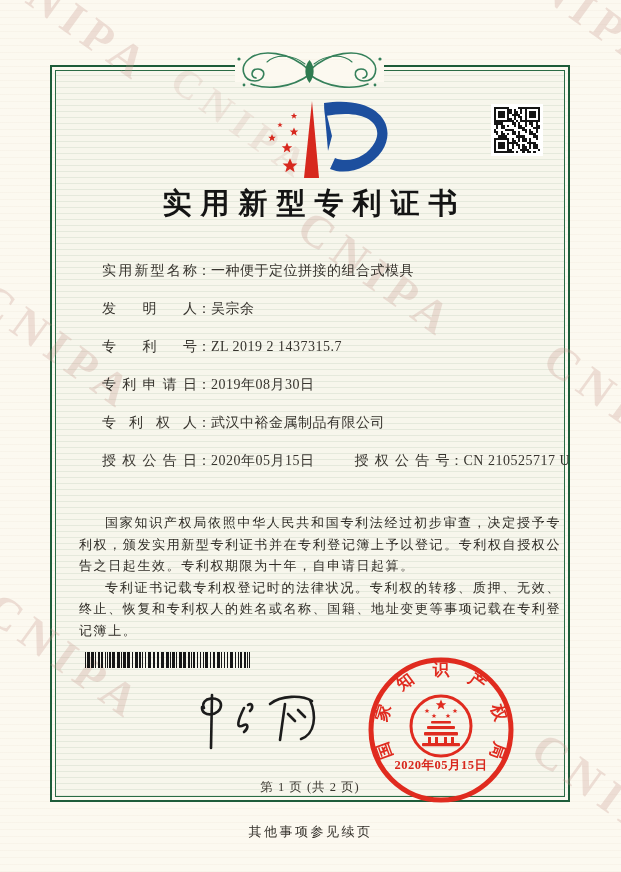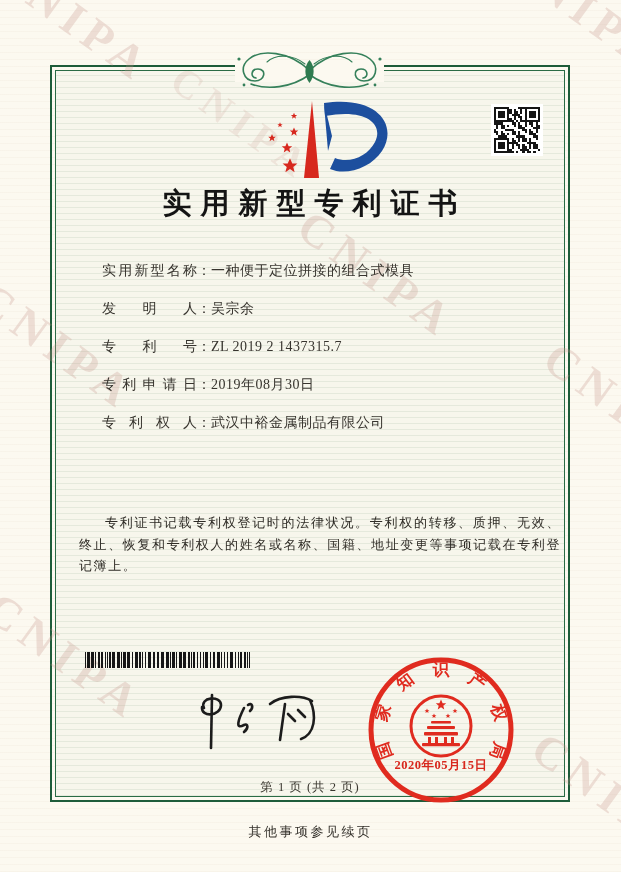--- a/index.html
+++ b/index.html
@@ -363,23 +363,27 @@
       </div>
       <div class="row">
         <span class="flabel">专利号</span><span class="colon">：</span><span class="fvalue">ZL 2019 2 1437315.7</span>
       </div>
       <div class="row">
         <span class="flabel">专利申请日</span><span class="colon">：</span><span class="fvalue">2019年08月30日</span>
       </div>
       <div class="row">
         <span class="flabel">专利权人</span><span class="colon">：</span><span class="fvalue">武汉中裕金属制品有限公司</span>
       </div>
+      <div class="row">
+        <span class="flabel">授权公告日</span><span class="colon">：</span><span class="fvalue">2020年05月15日</span><span class="flabel pair2">授权公告号</span><span class="colon">：</span><span class="fvalue">CN 210525717 U</span>
+      </div>
     </div>
 
     <div class="body-text">
+      <p>国家知识产权局依照中华人民共和国专利法经过初步审查，决定授予专利权，颁发实用新型专利证书并在专利登记簿上予以登记。专利权自授权公告之日起生效。专利权期限为十年，自申请日起算。</p>
       <p>专利证书记载专利权登记时的法律状况。专利权的转移、质押、无效、终止、恢复和专利权人的姓名或名称、国籍、地址变更等事项记载在专利登记簿上。</p>
     </div>
 
     <div id="barcode" class="barcode">
         <span style="width: 1px; background: rgb(22, 22, 22);"></span>
         <span style="width: 1px;"></span>
         <span style="width: 3px; background: rgb(22, 22, 22);"></span>
         <span style="width: 1px;"></span>
         <span style="width: 3px; background: rgb(22, 22, 22);"></span>
         <span style="width: 1px;"></span>

